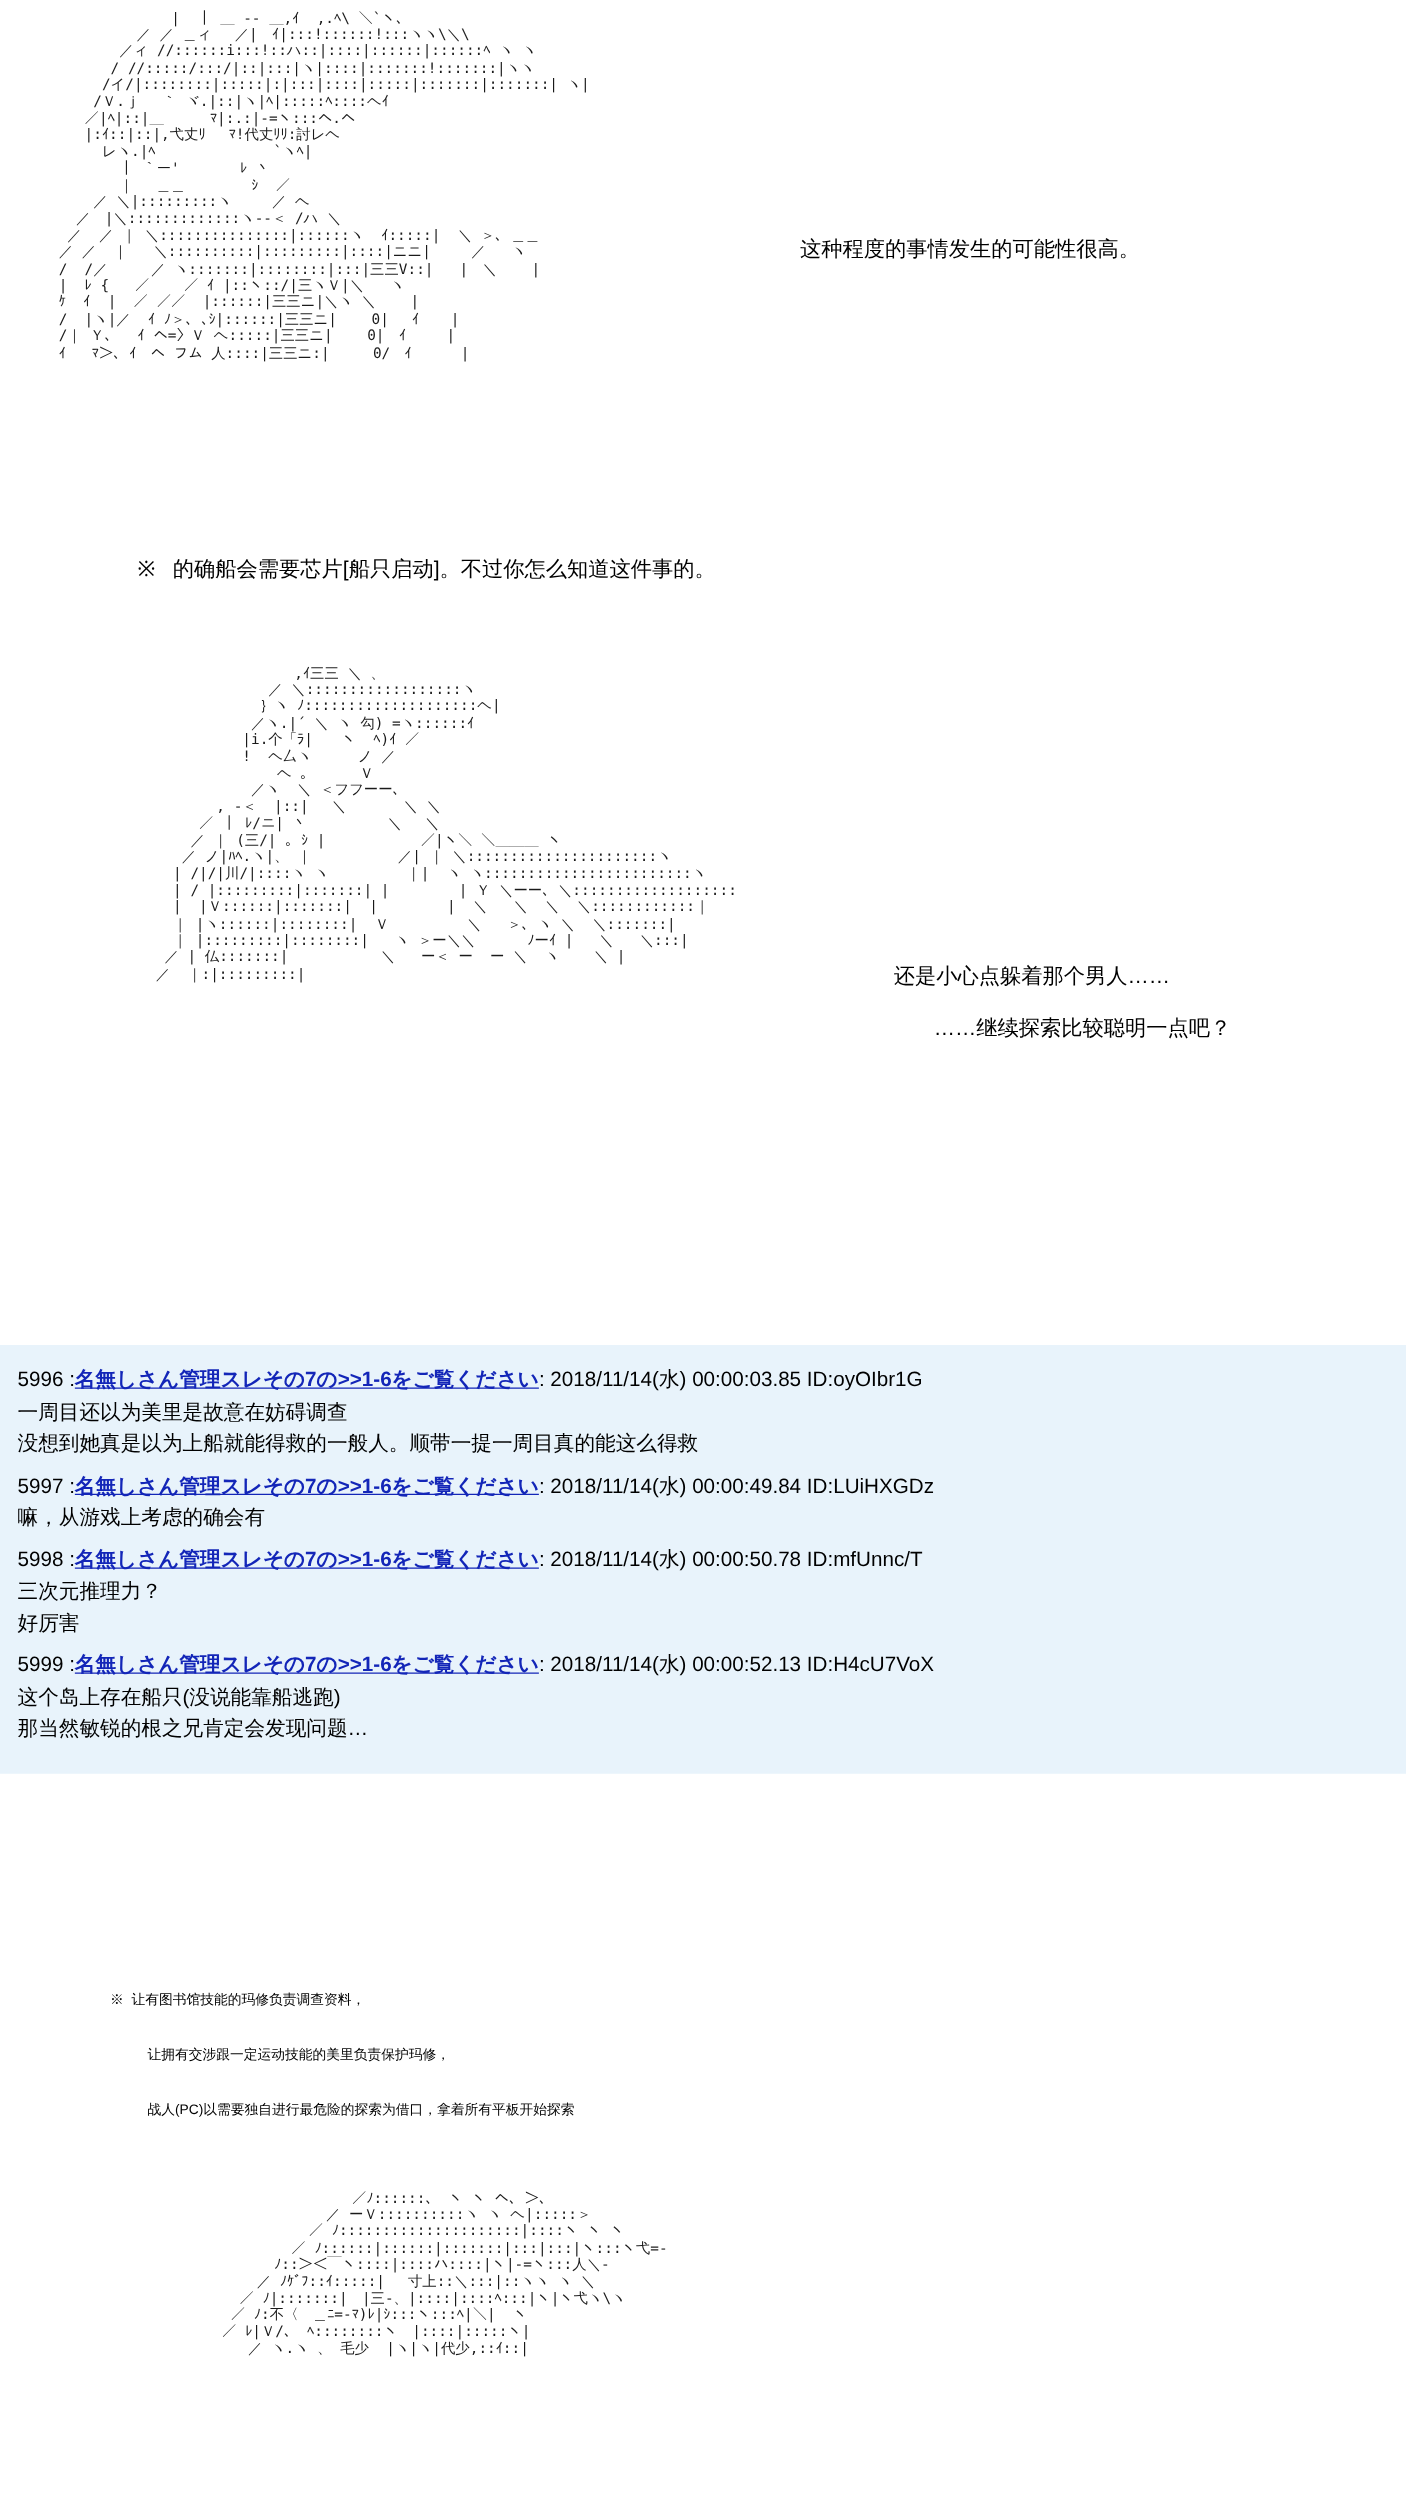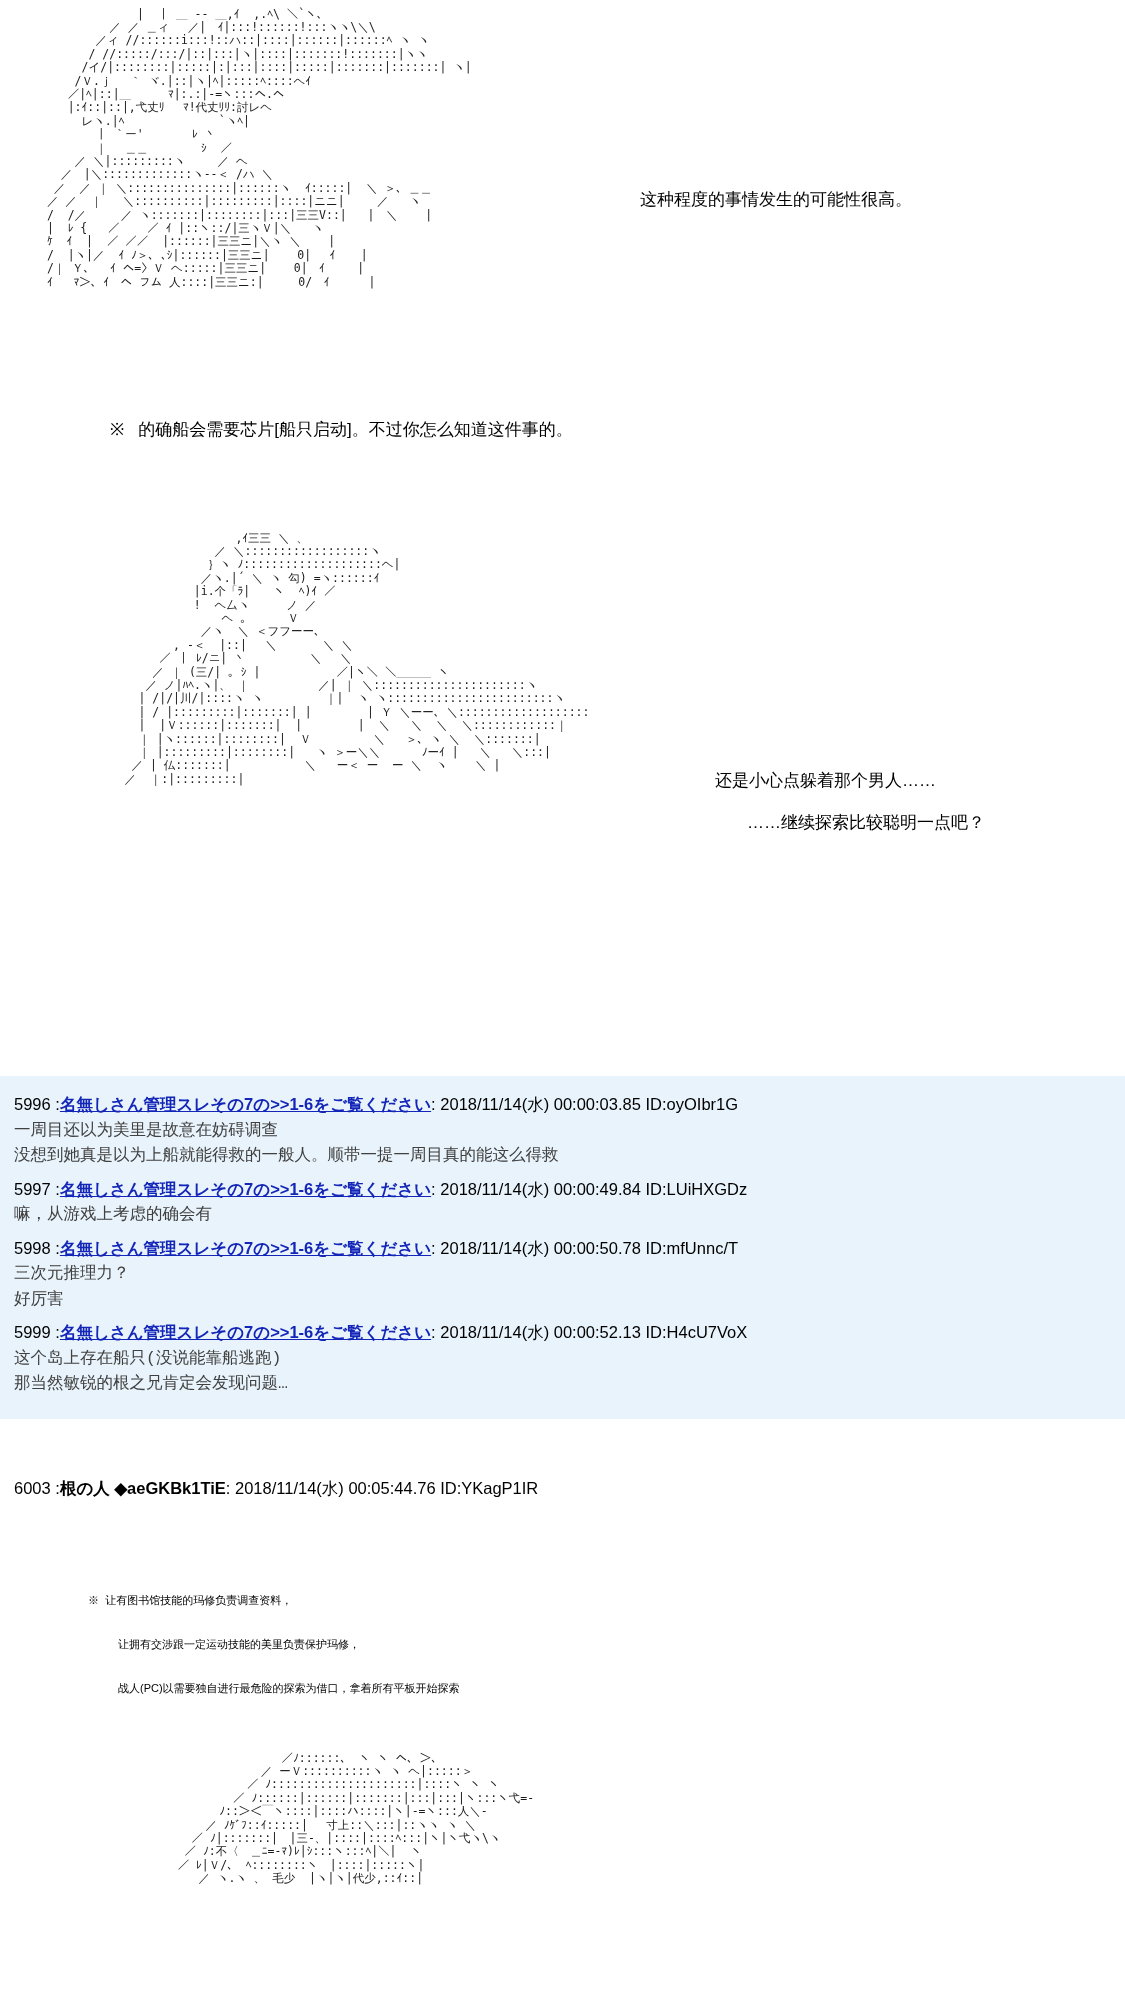--- a/index.html
+++ b/index.html
@@ -46,21 +46,21 @@
     font-size: 17px;
     line-height: 40px;
     color: #000;
   }
   .scene1-lines div { white-space: nowrap; }
 
   
   .note-line {
     position: absolute;
     left: 110px;
-    top: 417px;
+    top: 443px;
     font-size: 17px;
     white-space: nowrap;
   }
   .note-mark { margin-right: 14px; }
 
   
   .scene2 {
     position: absolute;
     left: 0;
     top: 520px;
@@ -98,21 +98,21 @@
   }
   .post-head { white-space: nowrap; }
   .post-num { color: #000; }
   .post-name {
     color: #1326b8;
     text-decoration: underline;
     font-weight: bold;
     cursor: pointer;
   }
   .post-meta { color: #000; }
-  .post-body { color: #404040; white-space: pre-wrap; font-family: Liberation Mono, monospace; }
+  .post-body { color: #000000; white-space: pre-wrap; }
 
   
   .post-solo {
     position: absolute;
     left: 14px;
     top: 1478px;
     font-size: 16.5px;
     white-space: nowrap;
   }
   .trip { color: #000; font-weight: bold; }
@@ -231,23 +231,20 @@
     <div class="post">
       <div class="post-head">
         <span class="post-num">5999</span><span>&nbsp;:</span><span class="post-name">名無しさん管理スレその7の&gt;&gt;1-6をご覧ください</span><span class="post-meta">: 2018/11/14(水) 00:00:52.13 ID:H4cU7VoX</span>
       </div>
       <div class="post-body">这个岛上存在船只(没说能靠船逃跑)
 那当然敏锐的根之兄肯定会发现问题…</div>
     </div>
 
   </div>
 
-  <div class="post-solo">
-    <span class="post-num">6003</span><span>&nbsp;:</span><span class="trip">根の人</span>&nbsp;<span class="trip">◆aeGKBk1TiE</span><span class="post-meta">: 2018/11/14(水) 00:05:44.76 ID:YKagP1IR</span>
-  </div>
 
   <div class="scene3-lines">
     <div><span>※</span>&nbsp;&nbsp;<span>让有图书馆技能的玛修负责调查资料，</span></div>
     <div class="ind">让拥有交涉跟一定运动技能的美里负责保护玛修，</div>
     <div class="ind">战人(PC)以需要独自进行最危险的探索为借口，拿着所有平板开始探索</div>
   </div>
 
   <div class="scene3">
     <pre class="aa">                   ／ﾉ::::::、 ヽ ヽ ヘ､ ＞､
                 ／ ーＶ::::::::::ヽ ヽ ヘ|:::::＞

